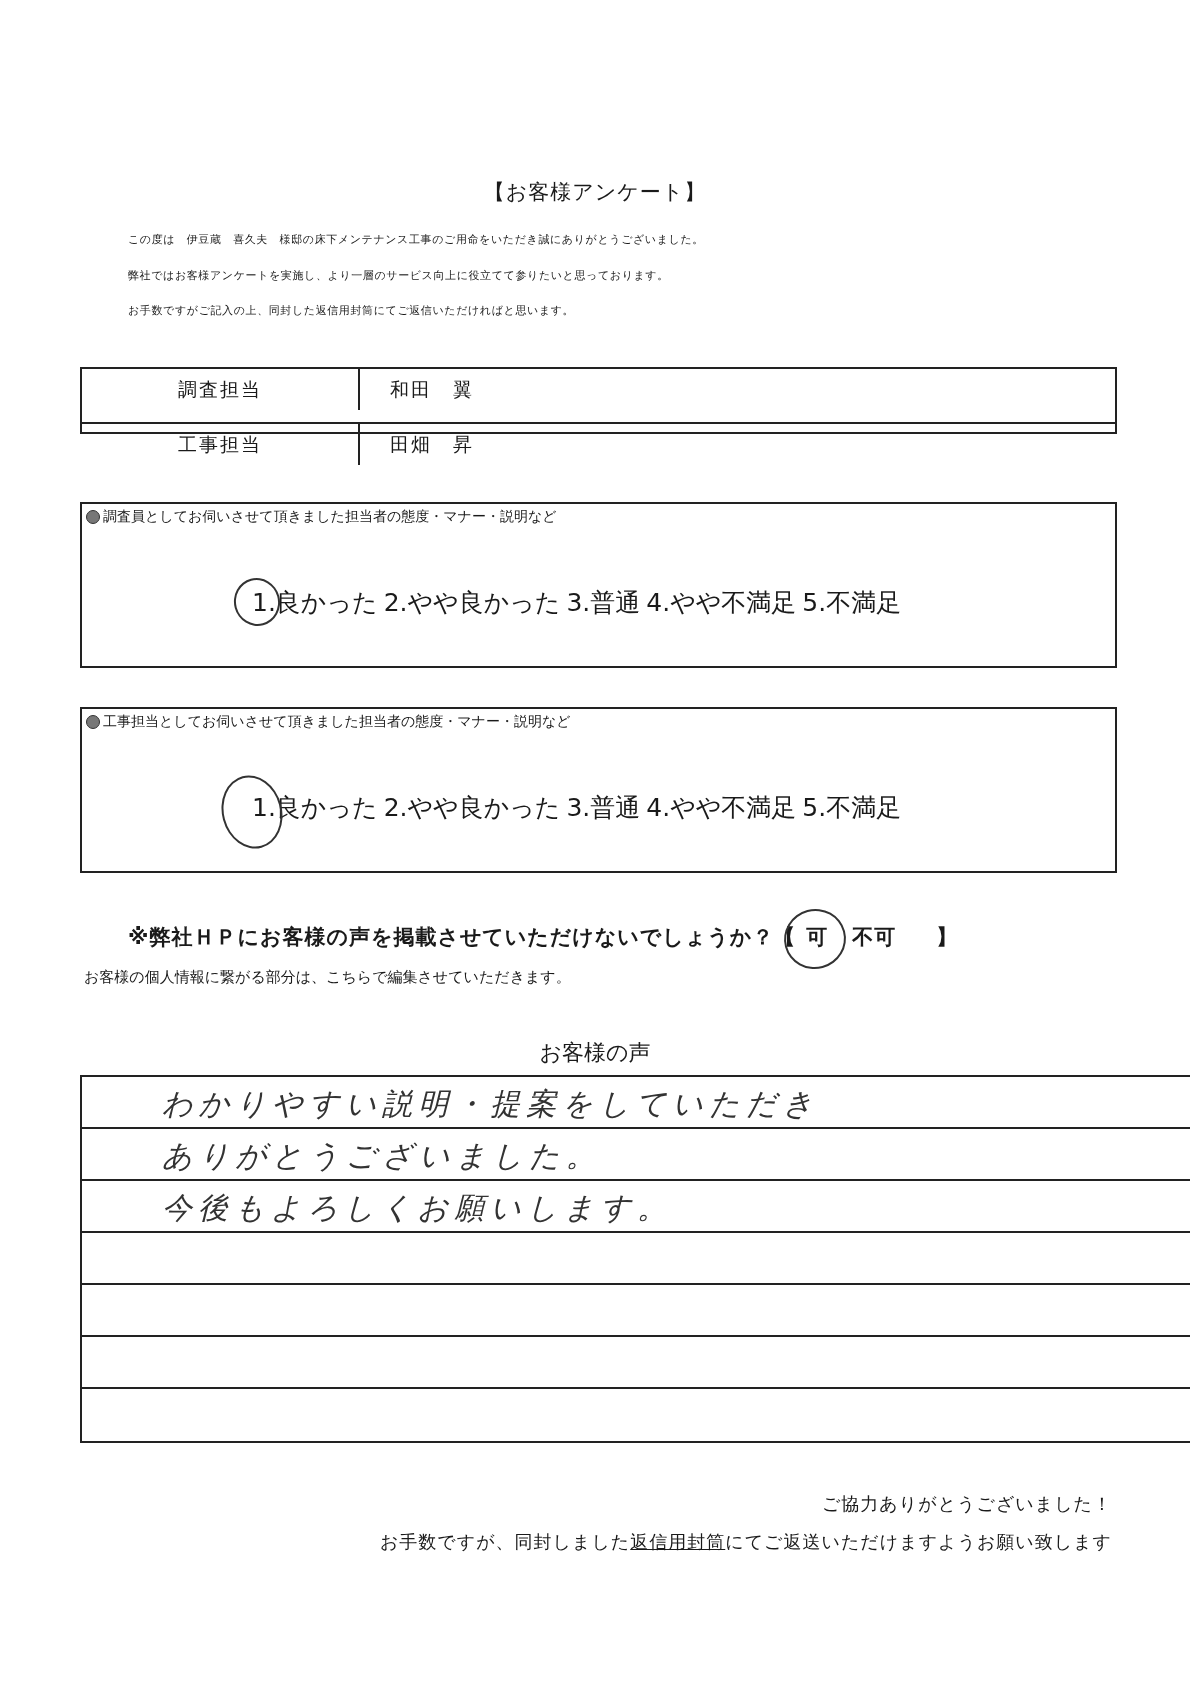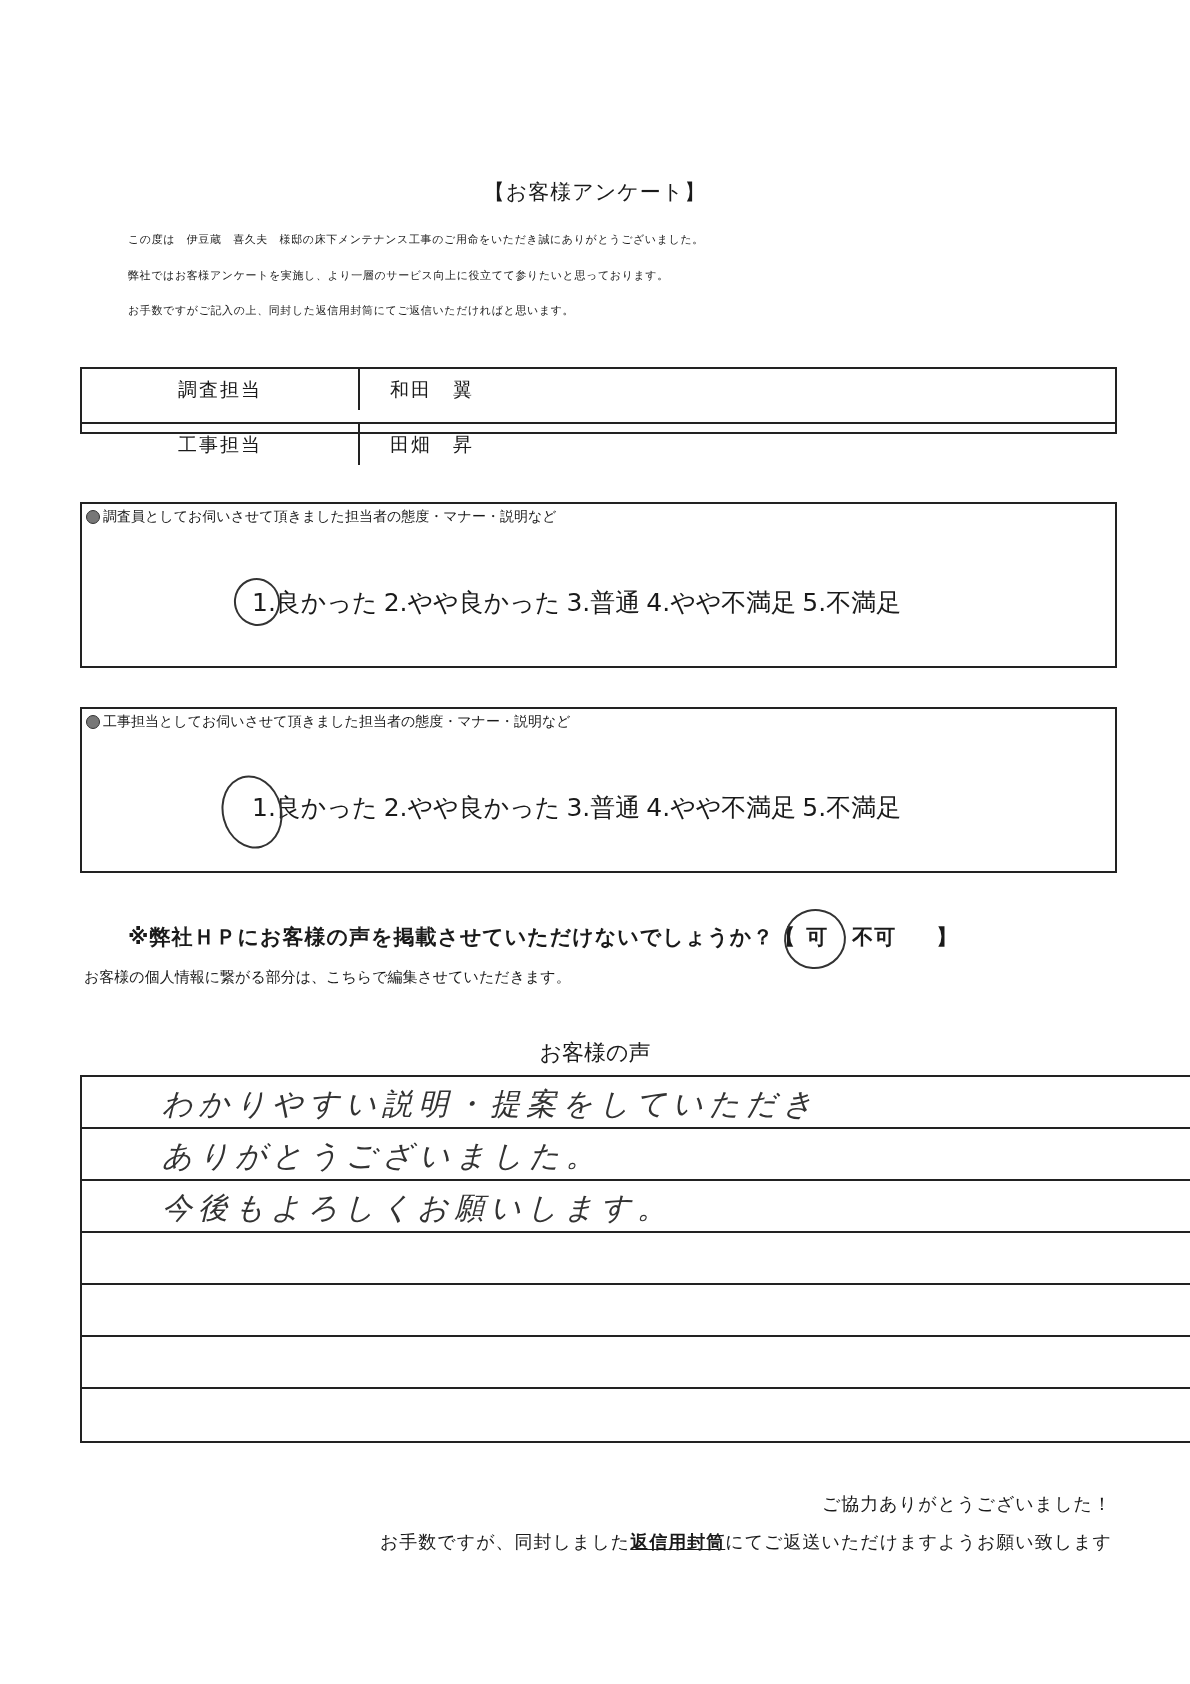--- a/index.html
+++ b/index.html
@@ -34,21 +34,21 @@
     .hp-note { left: 84px; top: 968px; font-size: 15px; white-space: nowrap; }
     .voice-title { left: 0; width: 1190px; text-align: center; top: 1038px; font-size: 22px; }
     .voice-box {
       left: 80px; top: 1075px; width: 1157px; height: 368px; border: 2px solid #222; box-sizing: border-box;
     }
     .voice-line { position: absolute; left: 0; right: 0; height: 52px; border-bottom: 2px solid #222; box-sizing: border-box; }
     .voice-line:last-child { border-bottom: none; }
     .hand { position: absolute; left: 80px; bottom: 2px; font-family: "DejaVu Serif", serif; font-style: italic; font-size: 30px; letter-spacing: 6px; color: #333; white-space: nowrap; }
     .thanks { right: 78px; top: 1492px; font-size: 18px; letter-spacing: 1px; white-space: nowrap; }
     .footer-note { right: 78px; top: 1530px; font-size: 18px; letter-spacing: 1px; white-space: nowrap; }
-    .u { text-decoration: underline; font-weight: bold; }
+    .u { text-decoration: underline; }
   </style>
 </head>
 <body>
 
 <div class="abs title">【お客様アンケート】</div>
 
 <div class="abs intro" style="top:232px">この度は　伊豆蔵　喜久夫　様邸の床下メンテナンス工事のご用命をいただき誠にありがとうございました。</div>
 <div class="abs intro" style="top:268px">弊社ではお客様アンケートを実施し、より一層のサービス向上に役立てて参りたいと思っております。</div>
 <div class="abs intro" style="top:303px">お手数ですがご記入の上、同封した返信用封筒にてご返信いただければと思います。</div>
 

